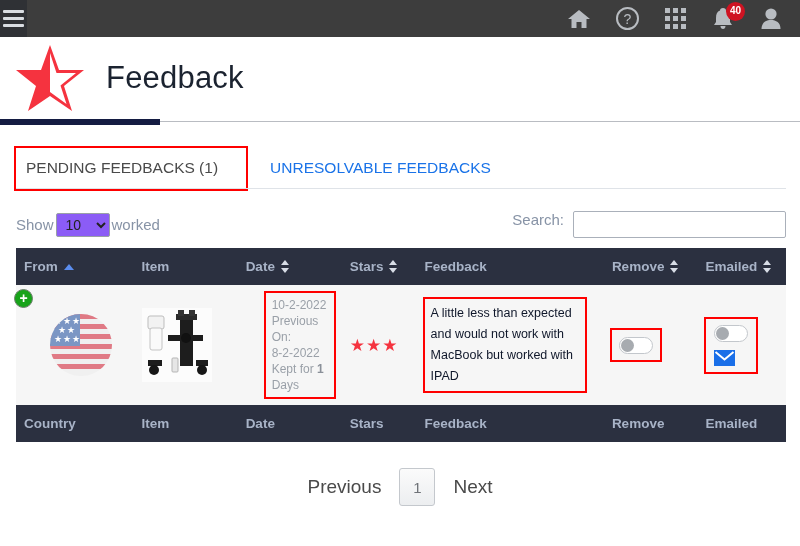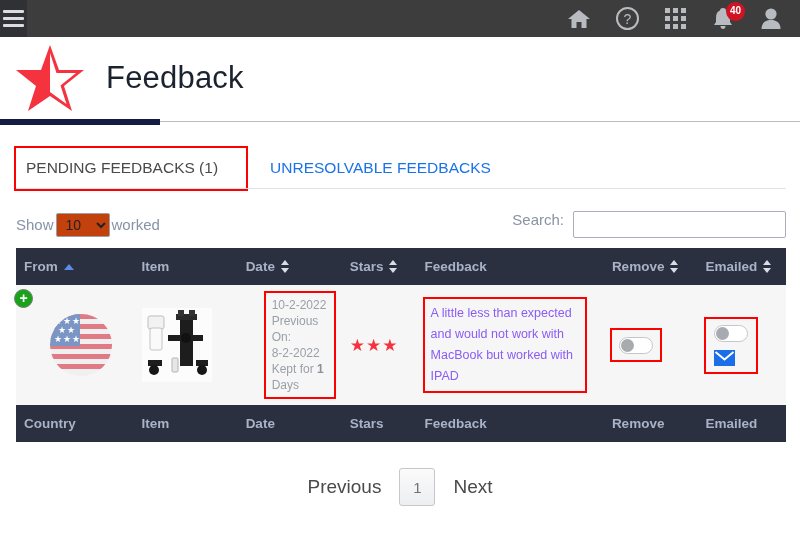--- a/index.html
+++ b/index.html
@@ -131,21 +131,21 @@
     display: flex; align-items: center; gap: 2px;
     color: #8793a6; font-size: 15px;
   }
   .show-entries select {
     font-family: "Liberation Sans", sans-serif;
     font-size: 14px;
     color: #222;
     padding: 2px 2px 2px 5px;
     border: 1px solid #9aa0a6;
     border-radius: 2px;
-    background: #c2410c;
+    background: #8b5cf6;
     height: 24px;
     width: 54px;
   }
   .search-block {
     display: flex; align-items: flex-start; gap: 9px;
     color: #8793a6; font-size: 15px;
   }
   .search-block input {
     width: 213px; height: 27px;
     border: 1px solid #aab0ba;
@@ -245,21 +245,21 @@
     color: #9aa0a8;
     line-height: 16px;
     display: inline-block;
     padding: 4px 6px;
     margin-left: 20px;
   }
   .date-cell b { color: #8a9099; }
   .stars-cell { color: #f5333f; font-size: 17px; letter-spacing: 1px; }
   .feedback-cell {
     font-size: 12.5px;
-    color: #8b5cf6;
+    color: #0f172a;
     line-height: 21px;
     display: inline-block;
     padding: 4px 6px;
     max-width: 160px;
   }
 
   
   .toggle {
     width: 34px; height: 17px;
     border-radius: 9px;

